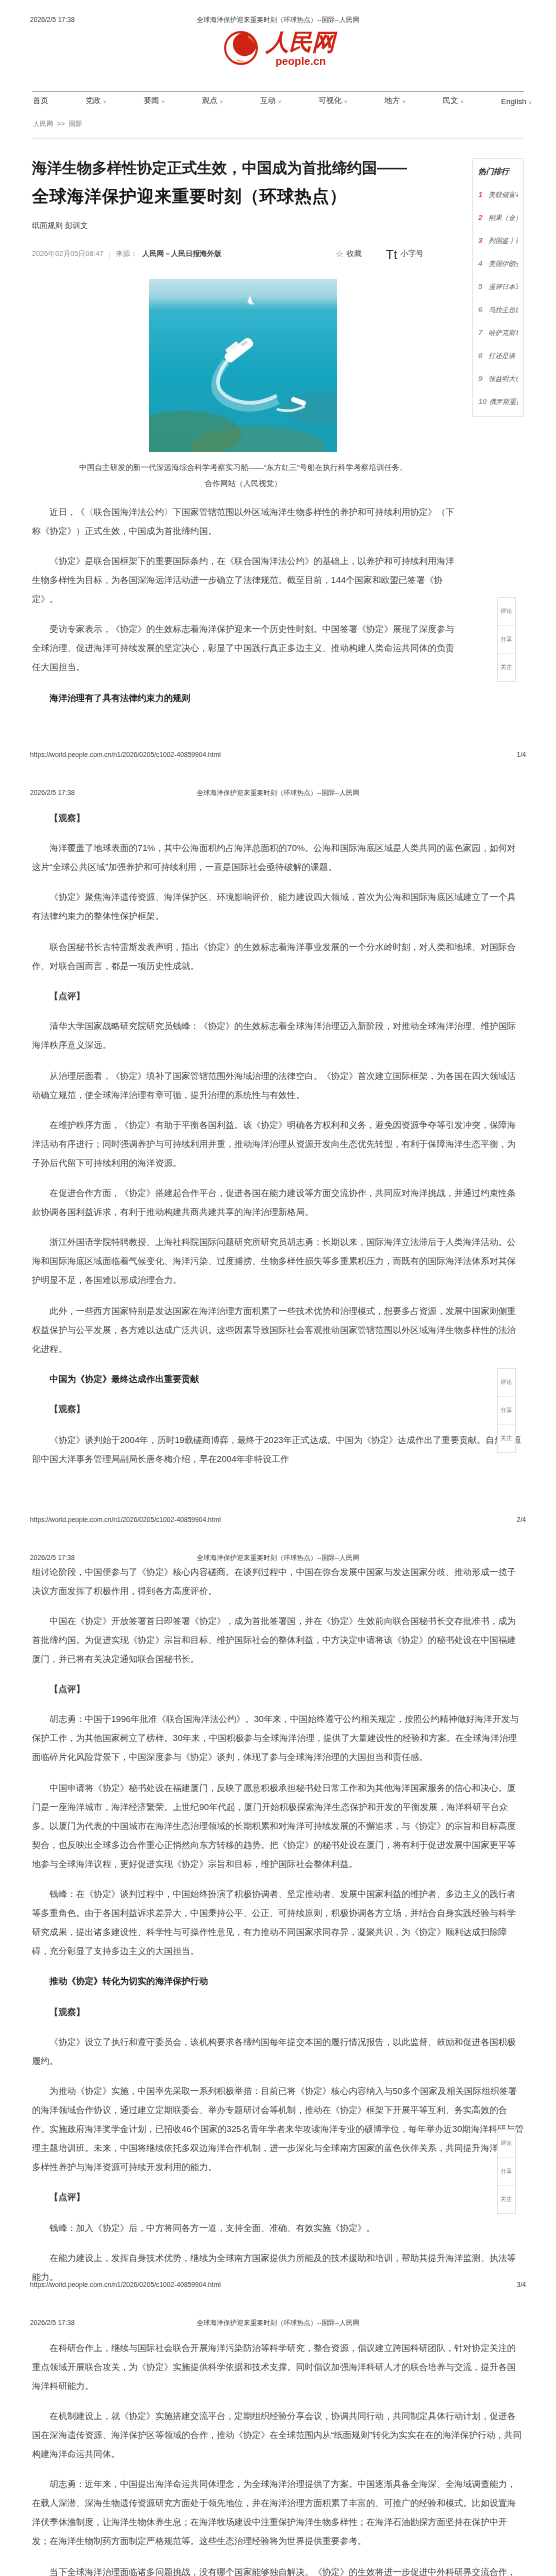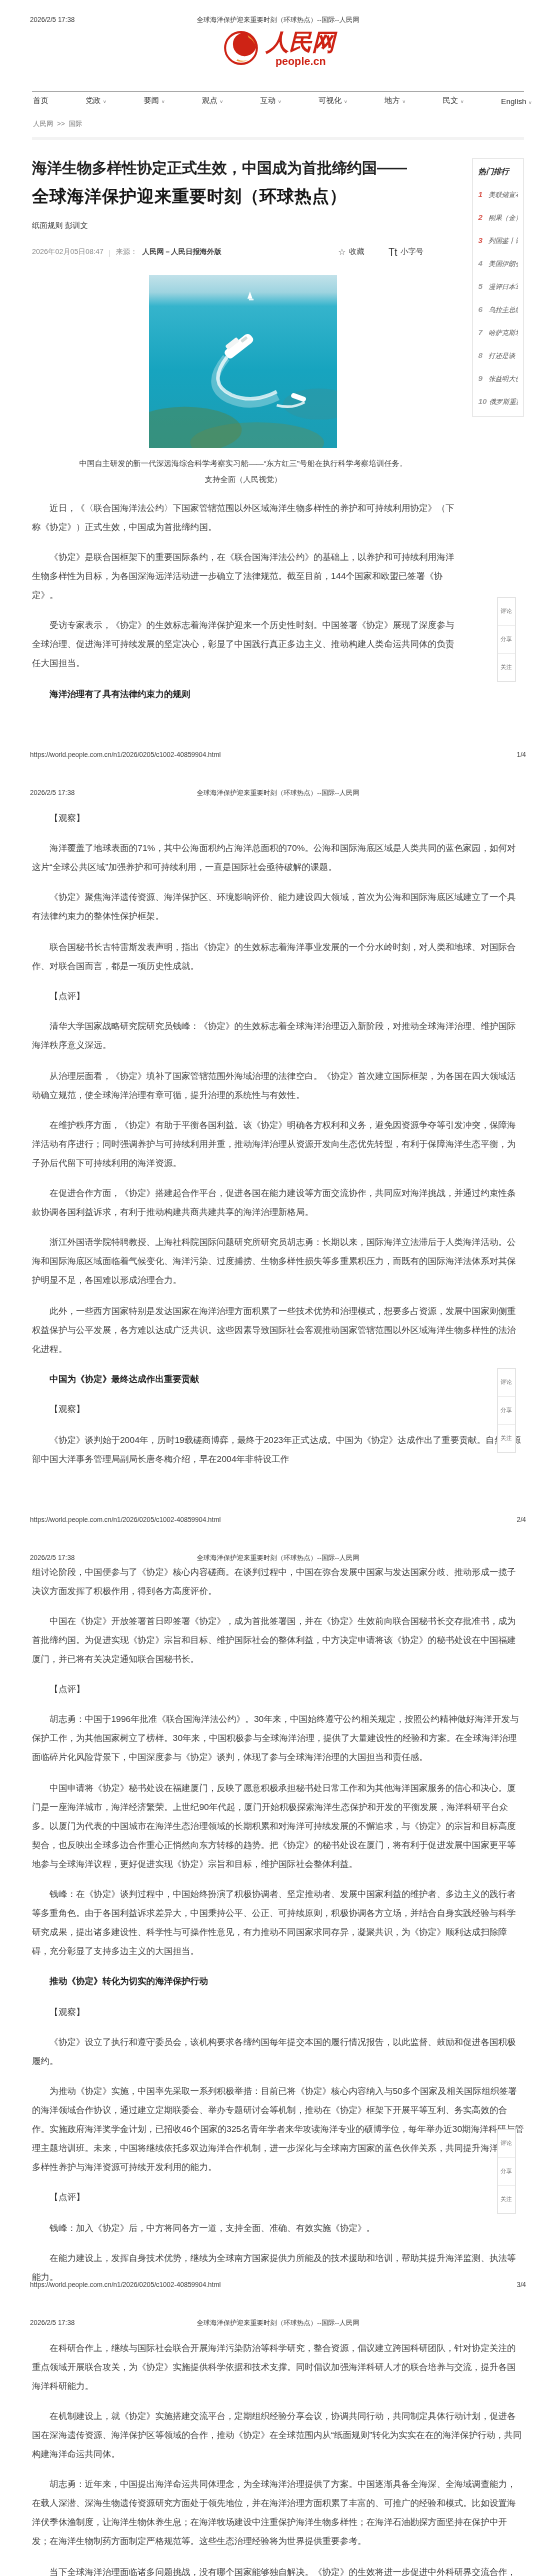--- a/index.html
+++ b/index.html
@@ -32,32 +32,32 @@
   .art-main{flex:1;min-width:0;padding-right:17.5px;}
   .kicker{margin-top:19.6px;font-size:15px;font-weight:bold;color:#222;}
   .title{margin-top:6.2px;font-size:17px;font-weight:bold;color:#161616;letter-spacing:0.5px;}
   .author{margin-top:13.4px;font-size:7.7px;color:#333;}
   .meta{margin-top:15.5px;display:flex;align-items:center;font-size:7.2px;color:#8b8b8b;}
   .meta .src{color:#404040;font-weight:bold;margin-left:5px;}
   .meta .bar{margin:0 5.2px;color:#cfcfcf;}
   .meta-actions{margin-left:auto;display:flex;align-items:center;gap:24px;color:#444;font-size:7.7px;padding-right:31px;}
   .act{display:flex;align-items:center;gap:3.1px;cursor:pointer;}
   .star{font-size:8.8px;color:#555;}
-  .tt{font-weight:normal;font-size:10px;color:#333;}
+  .tt{font-weight:normal;font-size:13px;color:#333;}
   
   .photo{width:188px;height:173px;margin:17.5px auto 0;display:block;}
   .caption{margin:8.2px auto 0;max-width:392px;text-align:center;font-size:7.7px;line-height:16px;color:#3d3d3d;}
   .credit{text-align:center;font-size:7.7px;color:#3d3d3d;margin-top:3.1px;}
   
   .blocks{padding-top:2.1px;}
   .blk-p, .blk-pc, .blk-h, .blk-tag{font-size:8.8px;line-height:19px;color:#3c3c3c;margin-top:11.3px;}
   .blk-p{text-indent:2em;}
   .blk-pc{text-indent:0;margin-top:0;}
   .blk-h{font-weight:bold;color:#1f1f1f;text-indent:2em;}
-  .blk-tag{font-weight:normal;text-indent:2em;}
+  .blk-tag{font-weight:bold;text-indent:2em;}
   .p2 .blocks,.p3 .blocks,.p4 .blocks{padding:0 32px;}
   .p2 .blocks{margin-top:3.1px;}
   
   .hot-card{width:52px;border:0.5px solid #e8e8e8;margin-top:18.5px;padding:7.2px 5.2px 9.3px;box-sizing:border-box;background:#fff;font-style:italic;}
   .hot-title{font-size:7.7px;font-weight:bold;color:#2b2b2b;}
   .hot-item{display:flex;align-items:baseline;gap:3.6px;margin-top:13px;font-size:6.7px;color:#555;cursor:pointer;}
   .hot-rank{font-size:7.7px;color:#9a9a9a;min-width:6.7px;font-weight:bold;}
   .hot-item.top .hot-rank{color:#d9534a;}
   .hot-text{white-space:nowrap;overflow:hidden;max-width:33px;}
   
@@ -200,21 +200,21 @@
           <rect x="155" y="121" width="28" height="10" rx="3" fill="#f2f5f5"></rect>
           <rect x="185" y="131" width="14" height="6" rx="2" fill="#cfdad9"></rect>
         </g>
         <g transform="rotate(20 290 238)">
           <rect x="275" y="232" width="30" height="10" rx="5" fill="#ffffff"></rect>
         </g>
         <path d="M248 252 q 30 8 54 -6" fill="none" stroke="#ffffff" stroke-width="5" opacity="0.8"></path>
       </svg>
 
       <div class="caption">中国自主研发的新一代深远海综合科学考察实习船——“东方红三”号船在执行科学考察培训任务。</div>
-      <div class="credit">支持全面（人民视觉）</div>
+      <div class="credit">合作网站（人民视觉）</div>
 
       <div class="blocks">
           <div class="blk-p">近日，《〈联合国海洋法公约〉下国家管辖范围以外区域海洋生物多样性的养护和可持续利用协定》（下称《协定》）正式生效，中国成为首批缔约国。</div>
           <div class="blk-p">《协定》是联合国框架下的重要国际条约，在《联合国海洋法公约》的基础上，以养护和可持续利用海洋生物多样性为目标，为各国深海远洋活动进一步确立了法律规范。截至目前，144个国家和欧盟已签署《协定》。</div>
           <div class="blk-p">受访专家表示，《协定》的生效标志着海洋保护迎来一个历史性时刻。中国签署《协定》展现了深度参与全球治理、促进海洋可持续发展的坚定决心，彰显了中国践行真正多边主义、推动构建人类命运共同体的负责任大国担当。</div>
           <div class="blk-h">海洋治理有了具有法律约束力的规则</div>
         </div>
     </div>
 
     <div class="hot-card">

